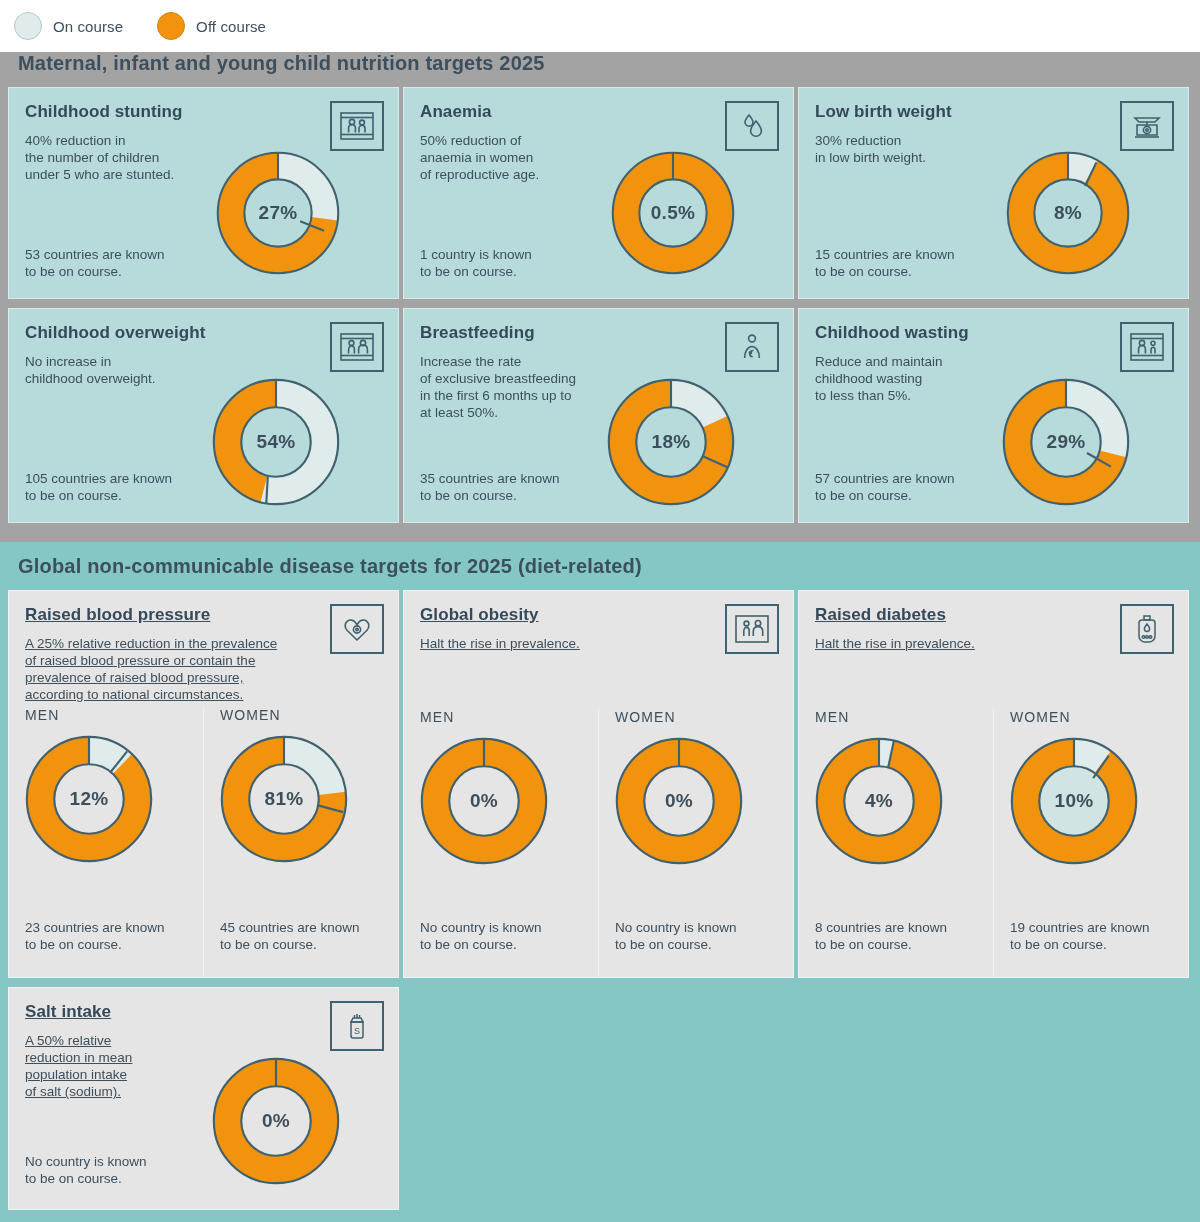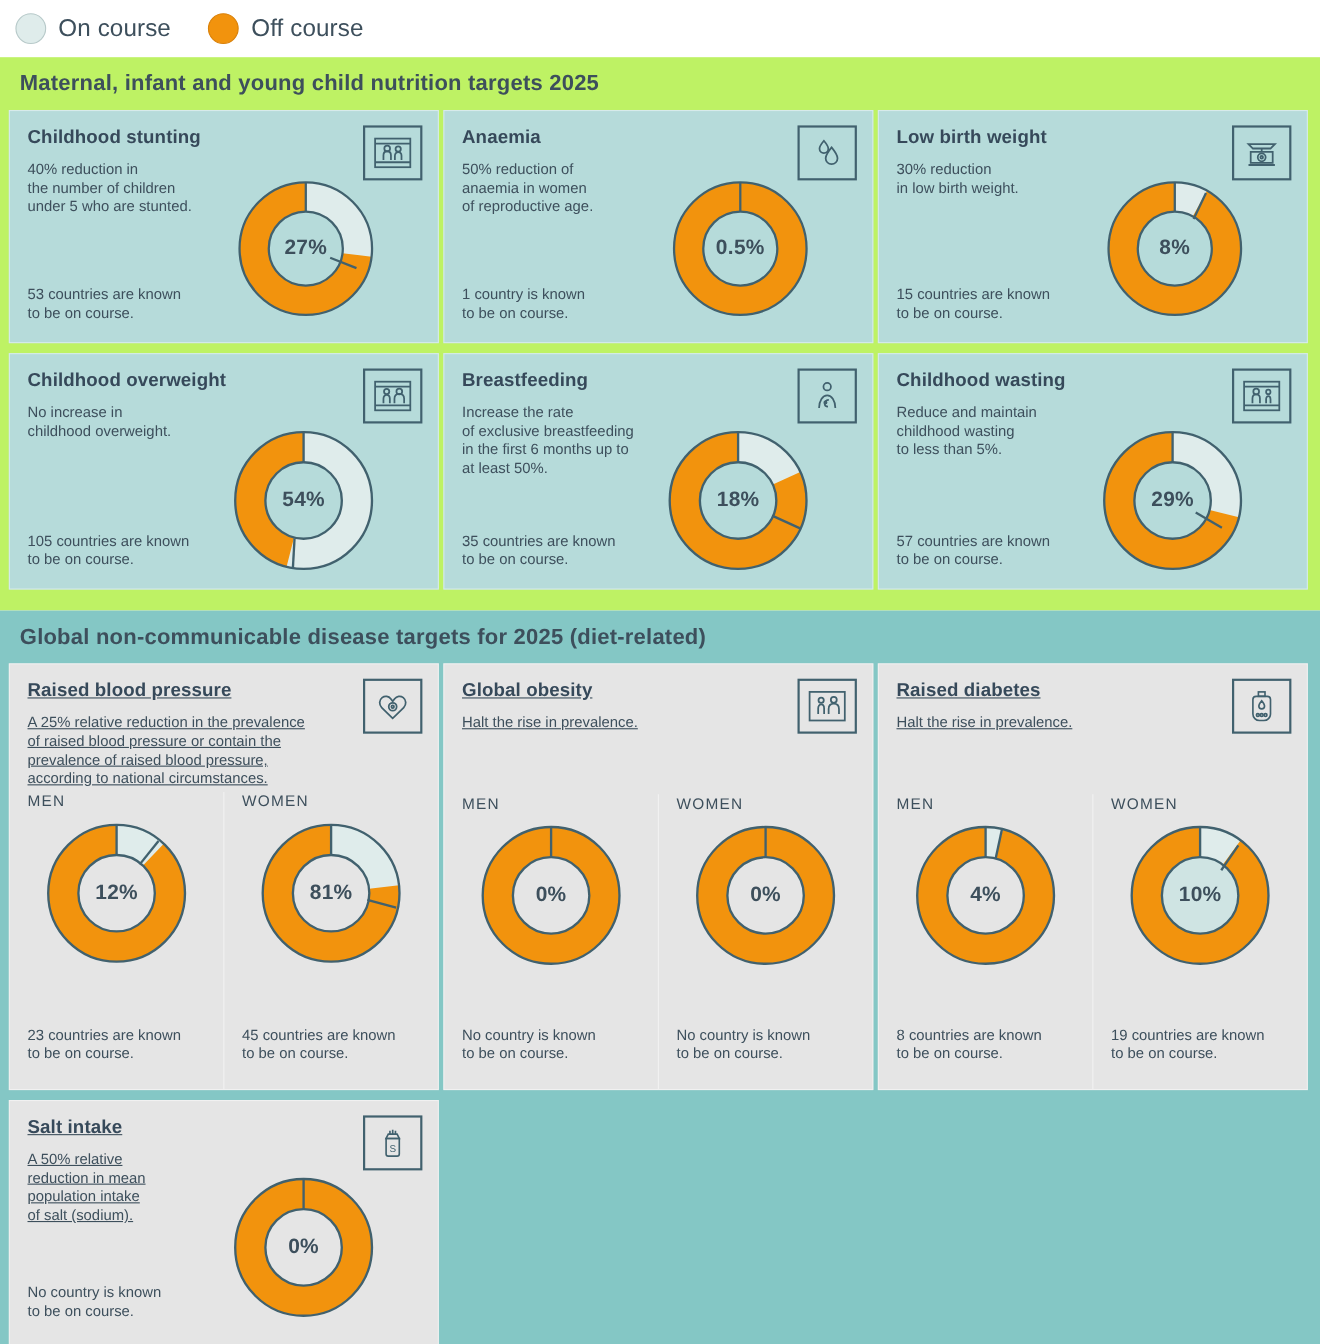--- a/index.html
+++ b/index.html
@@ -18,25 +18,25 @@
     display:flex;align-items:center;
     padding-left:14px;box-sizing:border-box;
   }
   .legend-item{display:flex;align-items:center;margin-right:34px;}
   .legend-dot{
     width:28px;height:28px;border-radius:50%;
     margin-right:11px;box-sizing:border-box;
   }
   .legend-dot.on{background:#dfeceb;border:1px solid #b7c9c9;}
   .legend-dot.off{background:#f2930d;border:1px solid #d9810a;}
-  .legend-label{font-size:22px;color:#3d4f5c;letter-spacing:.1px;}
+  .legend-label{font-size:15px;color:#3d4f5c;letter-spacing:.1px;}
 
   
   .section{box-sizing:border-box;padding:0 8px 10px 8px;}
-  .section.s1{background:#bef264;padding-top:13px;}
+  .section.s1{background:#a3a3a3;}
   .section.s2{background:#84c7c5;padding-top:13px;}
   .section-title{
     font-size:20px;font-weight:bold;color:#3d4f5c;
     margin:0 0 12px 10px;letter-spacing:.2px;
   }
 
   .row{display:flex;gap:4px;margin-bottom:9px;}
   .card{
     box-sizing:border-box;
     border:1px solid rgba(255,255,255,.45);
@@ -95,21 +95,21 @@
   
   .gender-wrap{display:flex;position:absolute;left:0;right:0;top:118px;bottom:0;}
   .gender-col{
     flex:1;position:relative;padding:0 16px;box-sizing:border-box;
   }
   .gender-col + .gender-col{border-left:1px solid rgba(255,255,255,.5);}
   .gender-label{
     font-size:14px;color:#3d4f5c;letter-spacing:1.1px;
     margin:0 0 12px 0;
   }
-  .gender-donut{display:flex;justify-content:center;margin-top:10px;}
+  .gender-donut{display:flex;justify-content:flex-start;margin-top:10px;}
   .gender-note{
     position:absolute;left:16px;bottom:24px;
     font-size:13.5px;line-height:17px;color:#3d4f5c;
   }
 </style>
 </head>
 <body>
 
 <div class="page">
 

